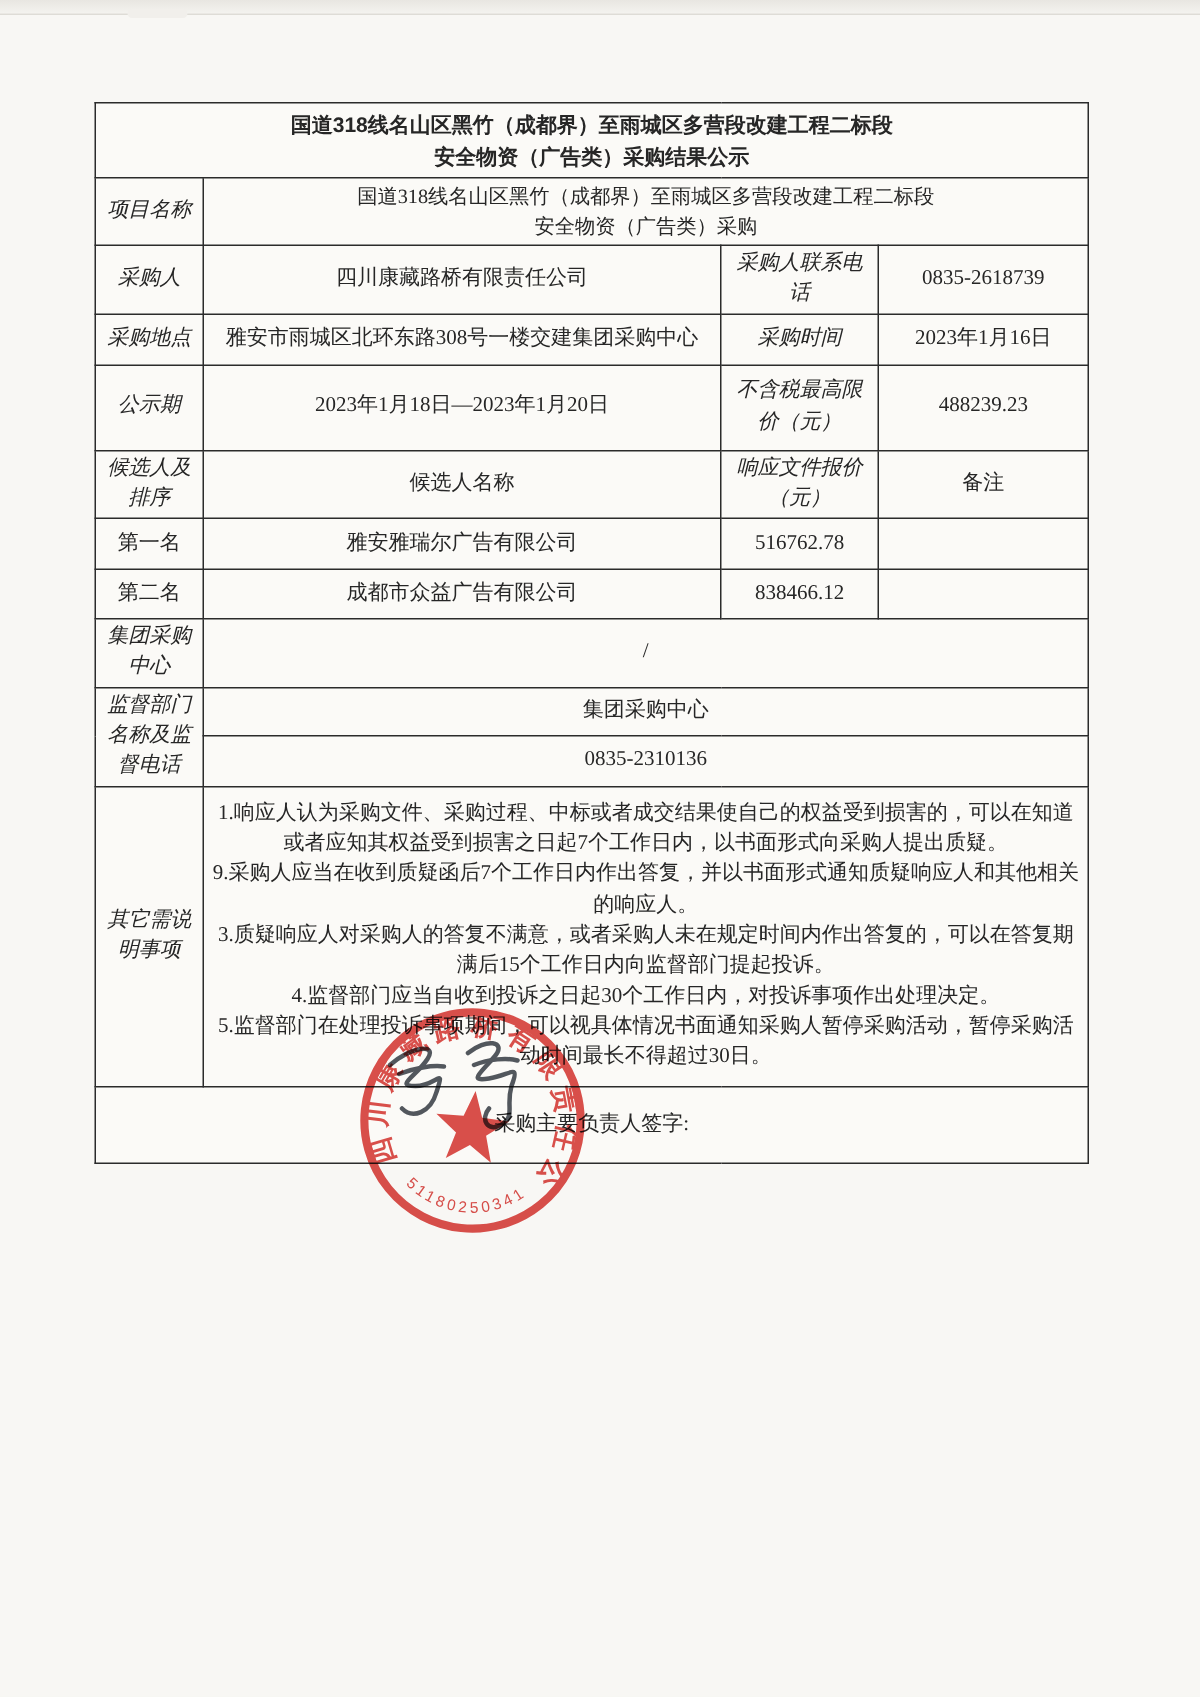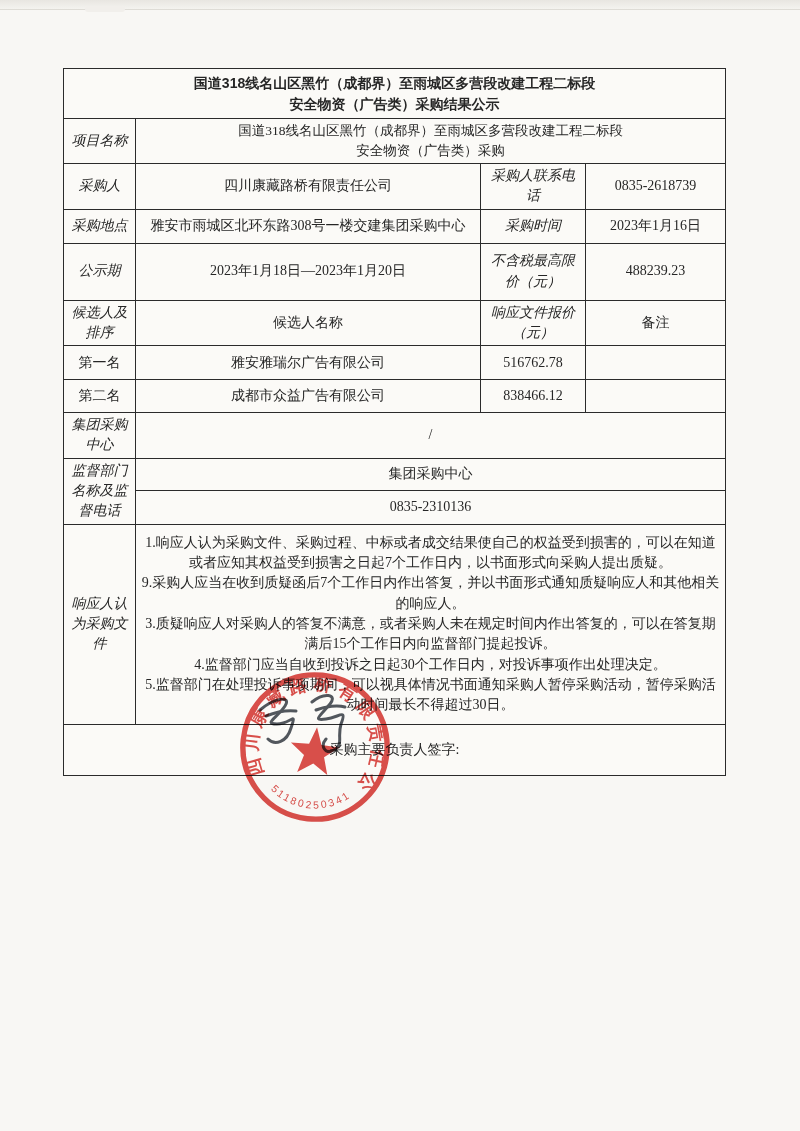--- a/index.html
+++ b/index.html
@@ -183,21 +183,21 @@
 
     <tr style="height:29px">
       <td rowspan="2" class="label-cell">监督部门名称及监督电话</td>
       <td colspan="3">集团采购中心</td>
     </tr>
     <tr style="height:30px">
       <td colspan="3">0835-2310136</td>
     </tr>
 
     <tr style="height:200px">
-      <td class="label-cell">响应人认为采购文件</td>
+      <td class="label-cell">其它需说明事项</td>
       <td colspan="3" class="notes-cell">
         <div>1.响应人认为采购文件、采购过程、中标或者成交结果使自己的权益受到损害的，可以在知道或者应知其权益受到损害之日起7个工作日内，以书面形式向采购人提出质疑。</div>
         <div>9.采购人应当在收到质疑函后7个工作日内作出答复，并以书面形式通知质疑响应人和其他相关的响应人。</div>
         <div>3.质疑响应人对采购人的答复不满意，或者采购人未在规定时间内作出答复的，可以在答复期满后15个工作日内向监督部门提起投诉。</div>
         <div>4.监督部门应当自收到投诉之日起30个工作日内，对投诉事项作出处理决定。</div>
         <div>5.监督部门在处理投诉事项期间，可以视具体情况书面通知采购人暂停采购活动，暂停采购活动时间最长不得超过30日。</div>
       </td>
     </tr>
 
     <tr style="height:51px">

